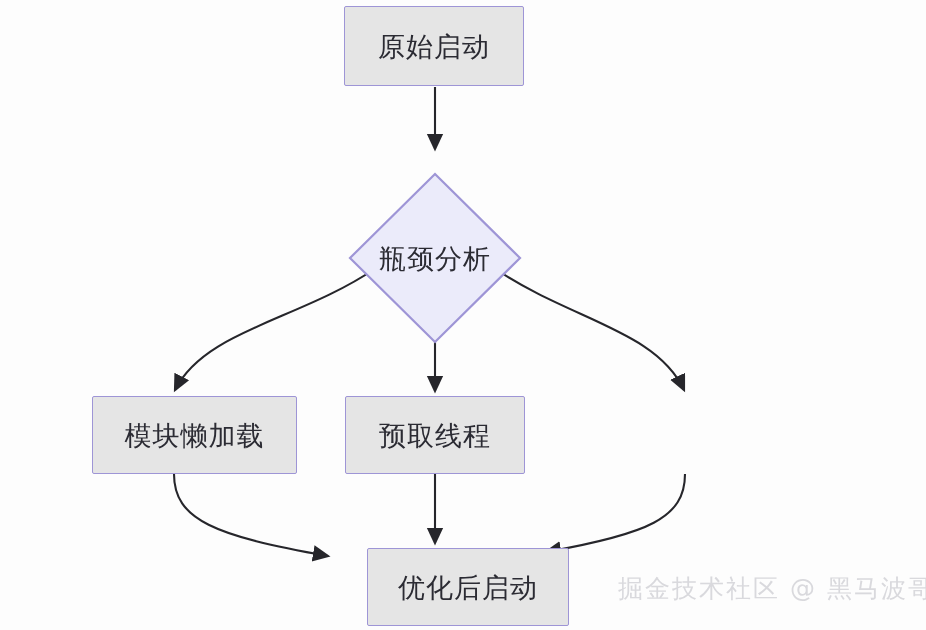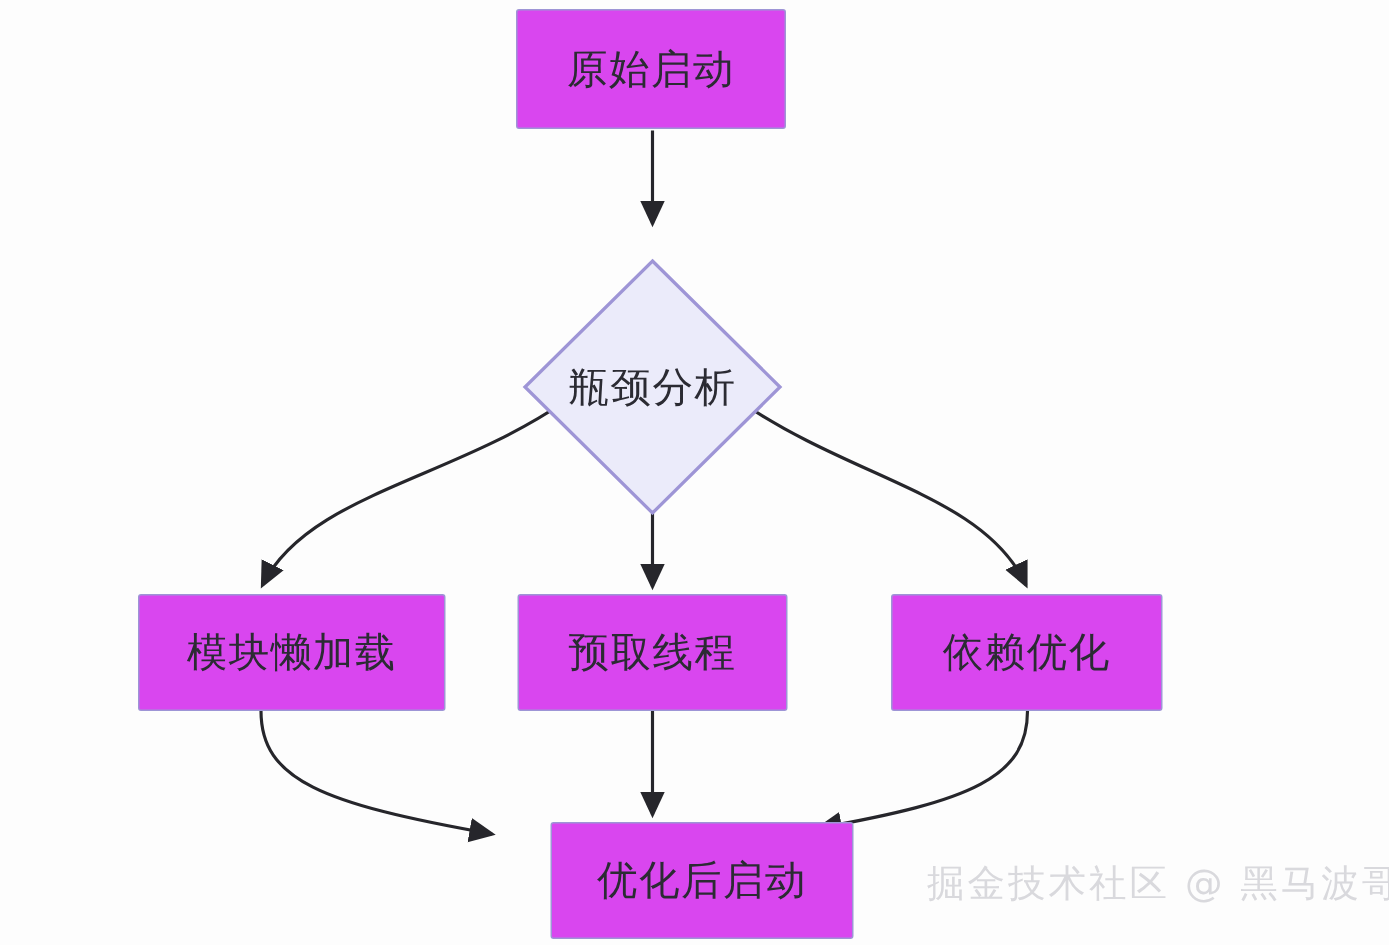--- a/index.html
+++ b/index.html
@@ -30,21 +30,21 @@
     pointer-events: none;
   }
   .node {
     position: absolute;
     box-sizing: border-box;
     display: flex;
     align-items: center;
     justify-content: center;
   }
   .node-rect {
-    background: #d946ef;
+    background: #e5e5e5;
     border: 1.6px solid #9e95d6;
     border-radius: 2px;
   }
   .node-label {
     color: #2b2b33;
     font-size: 27px;
     line-height: 1;
     letter-spacing: 1px;
     white-space: nowrap;
     font-family: "DejaVu Sans", "Liberation Sans", sans-serif;
@@ -115,23 +115,20 @@
   </div>
 
   <div class="node node-rect" style="left:72px; top:396px; width:205px; height:78px;margin-left:20px;">
     <span class="node-label">模块懒加载</span>
   </div>
 
   <div class="node node-rect" style="left:345px; top:396px; width:180px; height:78px;">
     <span class="node-label">预取线程</span>
   </div>
 
-  <div class="node node-rect" style="left:594px; top:396px; width:181px; height:78px;">
-    <span class="node-label">依赖优化</span>
-  </div>
 
   <div class="node node-rect" style="left:335px; top:548px; width:202px; height:78px;margin-left:32px;">
     <span class="node-label">优化后启动</span>
   </div>
 
   <div class="watermark" style="left:618px; top:572px;">掘金技术社区 @ 黑马波哥</div>
 
 </div>
 
 </body></html>

